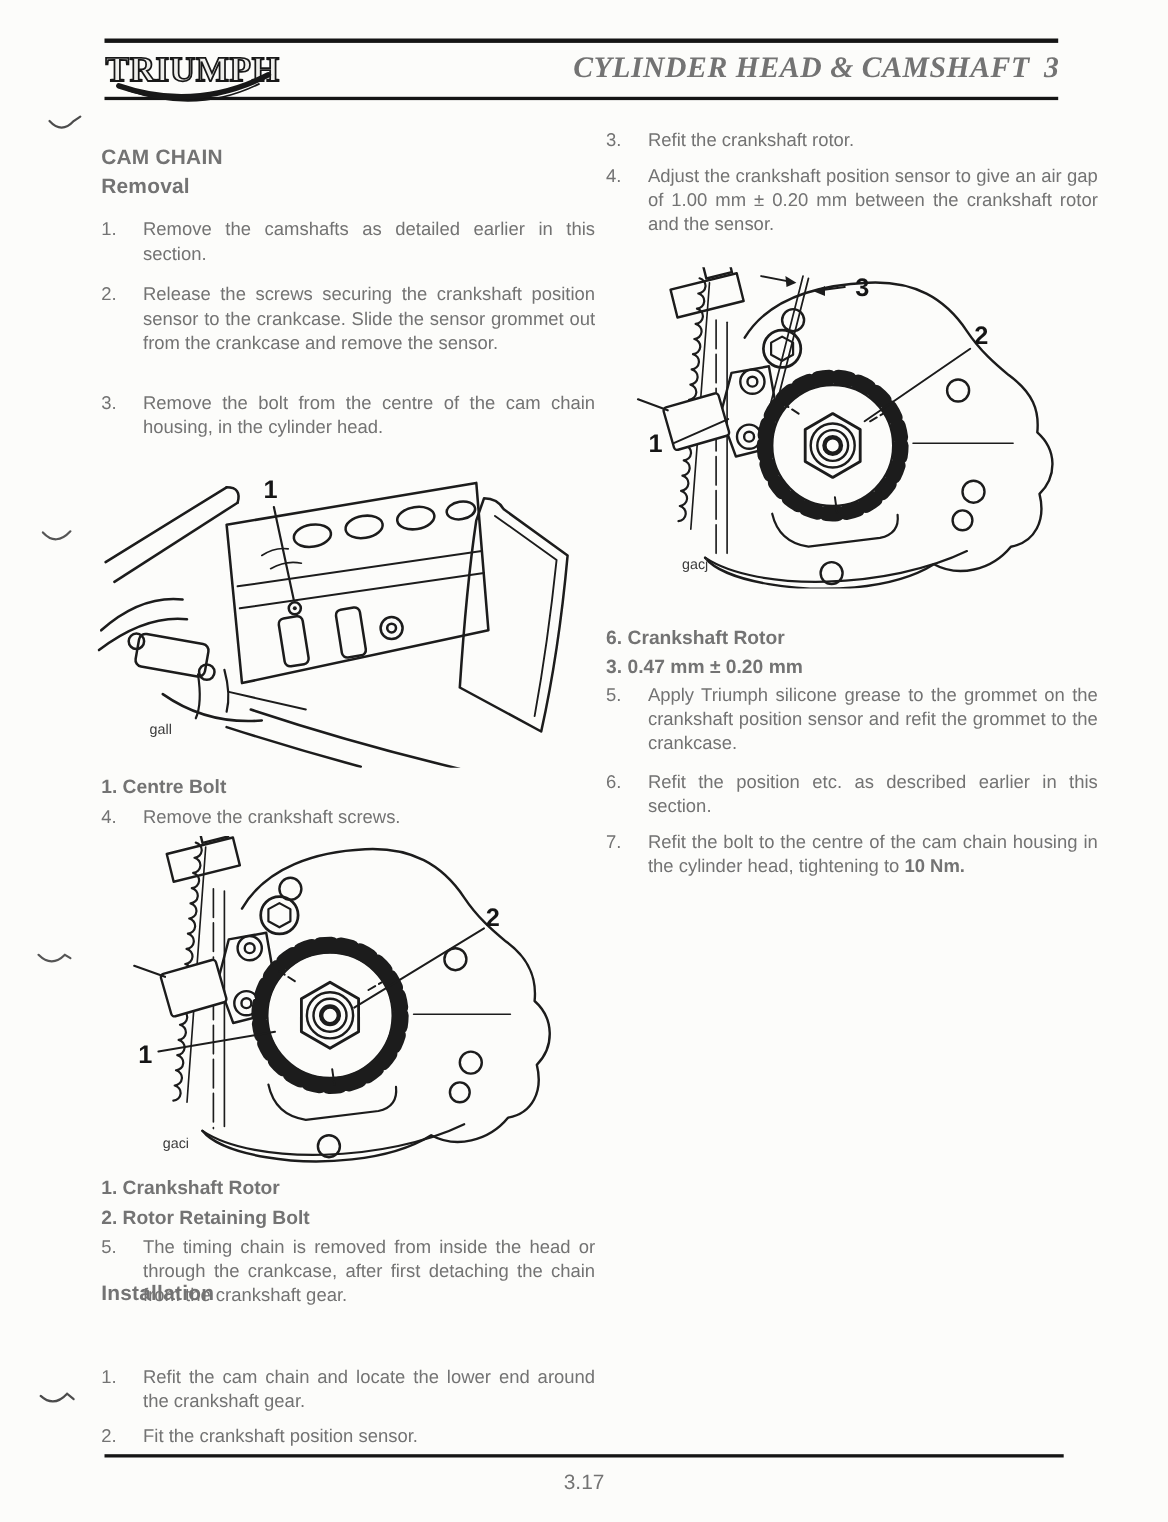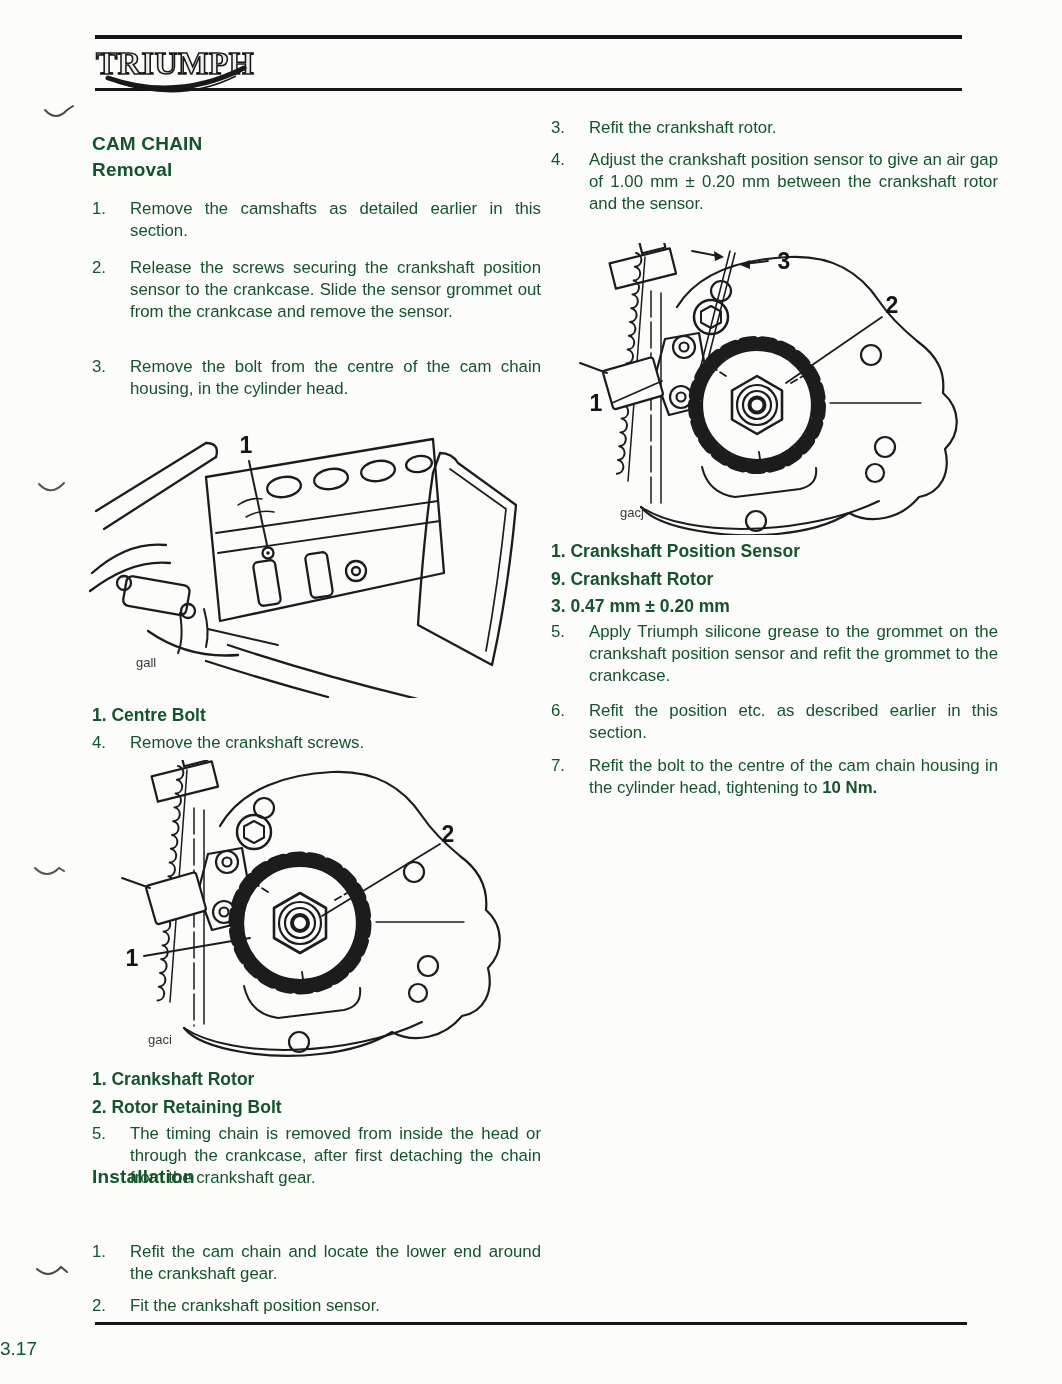--- a/index.html
+++ b/index.html
@@ -1,17 +1,17 @@
 <!DOCTYPE html>
 <html><head>
 <meta charset="utf-8">
 <style>
   html,body{margin:0;padding:0;background:#e9e9e7;}
   .page{position:relative;width:1062px;height:1384px;background:#fcfcfa;
-        font-family:"Liberation Sans",sans-serif;color:#14532d;overflow:hidden;}
+        font-family:"Liberation Sans",sans-serif;color:#737373;overflow:hidden;}
   .rule{position:absolute;background:#151515;}
   .abs{position:absolute;}
   .h-sec{font-size:19px;font-weight:bold;letter-spacing:.2px;}
   .step{display:flex;width:449px;font-size:16.8px;line-height:22px;}
   .step .num{flex:0 0 38px;}
   .step .txt{flex:1;text-align:justify;}
   .figcap{font-size:17.5px;font-weight:bold;line-height:26px;}
   .hdr-title{font-family:"Liberation Serif",serif;font-style:italic;font-weight:bold;
              font-size:27px;letter-spacing:.5px;white-space:nowrap;}
   .hdr-title .chap{margin-left:13px;}
@@ -40,20 +40,23 @@
 
   <div class="rule" style="left:95px;top:35px;width:867px;height:4px;"></div>
   <div class="rule" style="left:95px;top:88px;width:867px;height:3px;"></div>
 
   <svg class="abs" style="left:92px;top:40px;" width="180" height="54">
     <text x="4" y="34" font-family="Liberation Serif, serif" font-weight="bold" font-size="32" fill="#efefec" stroke="#181818" stroke-width="1.6" letter-spacing="0.5">TRIUMPH</text>
     <path d="M16,38 Q85,62 152,28" stroke="#181818" stroke-width="5" fill="none" stroke-linecap="round"></path>
     <path d="M24,42 Q88,64 144,36" stroke="#181818" stroke-width="1.6" fill="none"></path>
   </svg>
 
+  <div class="abs hdr-title" style="right:99px;top:46px;">
+    <span>CYLINDER HEAD &amp; CAMSHAFT</span><span class="chap">3</span>
+  </div>
 
   <div class="abs h-sec" style="left:92px;top:121px;margin-top:12px;">CAM CHAIN</div>
   <div class="abs h-sec" style="left:92px;top:159px;">Removal</div>
 
   <div class="abs step" style="left:92px;top:198px;">
     <span class="num">1.</span>
     <span class="txt">Remove the camshafts as detailed earlier in this section.</span>
   </div>
   <div class="abs step" style="left:92px;top:257px;">
     <span class="num">2.</span>
@@ -232,33 +235,32 @@
       <line x1="330" y1="74" x2="234" y2="140" stroke-width="1.8"></line>
     </g>
     <polygon points="172,14 162,8 163,18" fill="#1c1c1c"></polygon>
     <polygon points="188,22 198,17 198,26" fill="#1c1c1c"></polygon>
     <text class="callout" x="232" y="26" text-anchor="middle">3</text>
     <text class="callout" x="44" y="168" text-anchor="middle">1</text>
     <text class="callout" x="340" y="70" text-anchor="middle">2</text>
     <text class="figcode" x="68" y="274">gacj</text>
   </svg>
 
-  <div class="abs figcap" style="left:551px;top:538px;">1. Crankshaft Position Sensor</div>
-  <div class="abs figcap" style="left:551px;top:566px;">9. Crankshaft Rotor</div>
+  <div class="abs figcap" style="left:551px;top:566px;">6. Crankshaft Rotor</div>
   <div class="abs figcap" style="left:551px;top:593px;">3. 0.47 mm ± 0.20 mm</div>
 
   <div class="abs step" style="left:551px;top:621px;width:447px;">
     <span class="num">5.</span>
     <span class="txt">Apply Triumph silicone grease to the grommet on the crankshaft position sensor and refit the grommet to the crankcase.</span>
   </div>
   <div class="abs step" style="left:551px;top:700px;width:447px;">
     <span class="num">6.</span>
     <span class="txt">Refit the position etc. as described earlier in this section.</span>
   </div>
   <div class="abs step" style="left:551px;top:755px;width:447px;">
     <span class="num">7.</span>
     <span class="txt"><span>Refit the bolt to the centre of the cam chain housing in the cylinder head, tightening to </span><b>10 Nm.</b></span>
   </div>
 
   <div class="rule" style="left:95px;top:1322px;width:872px;height:3px;"></div>
-  <div class="abs pgnum" style="left:0;top:1338px;width:1062px;">3.17</div>
+  <div class="abs pgnum" style="left:0;top:1338px;width:1062px;text-align:center;">3.17</div>
 
 </div>
 
 </body></html>

